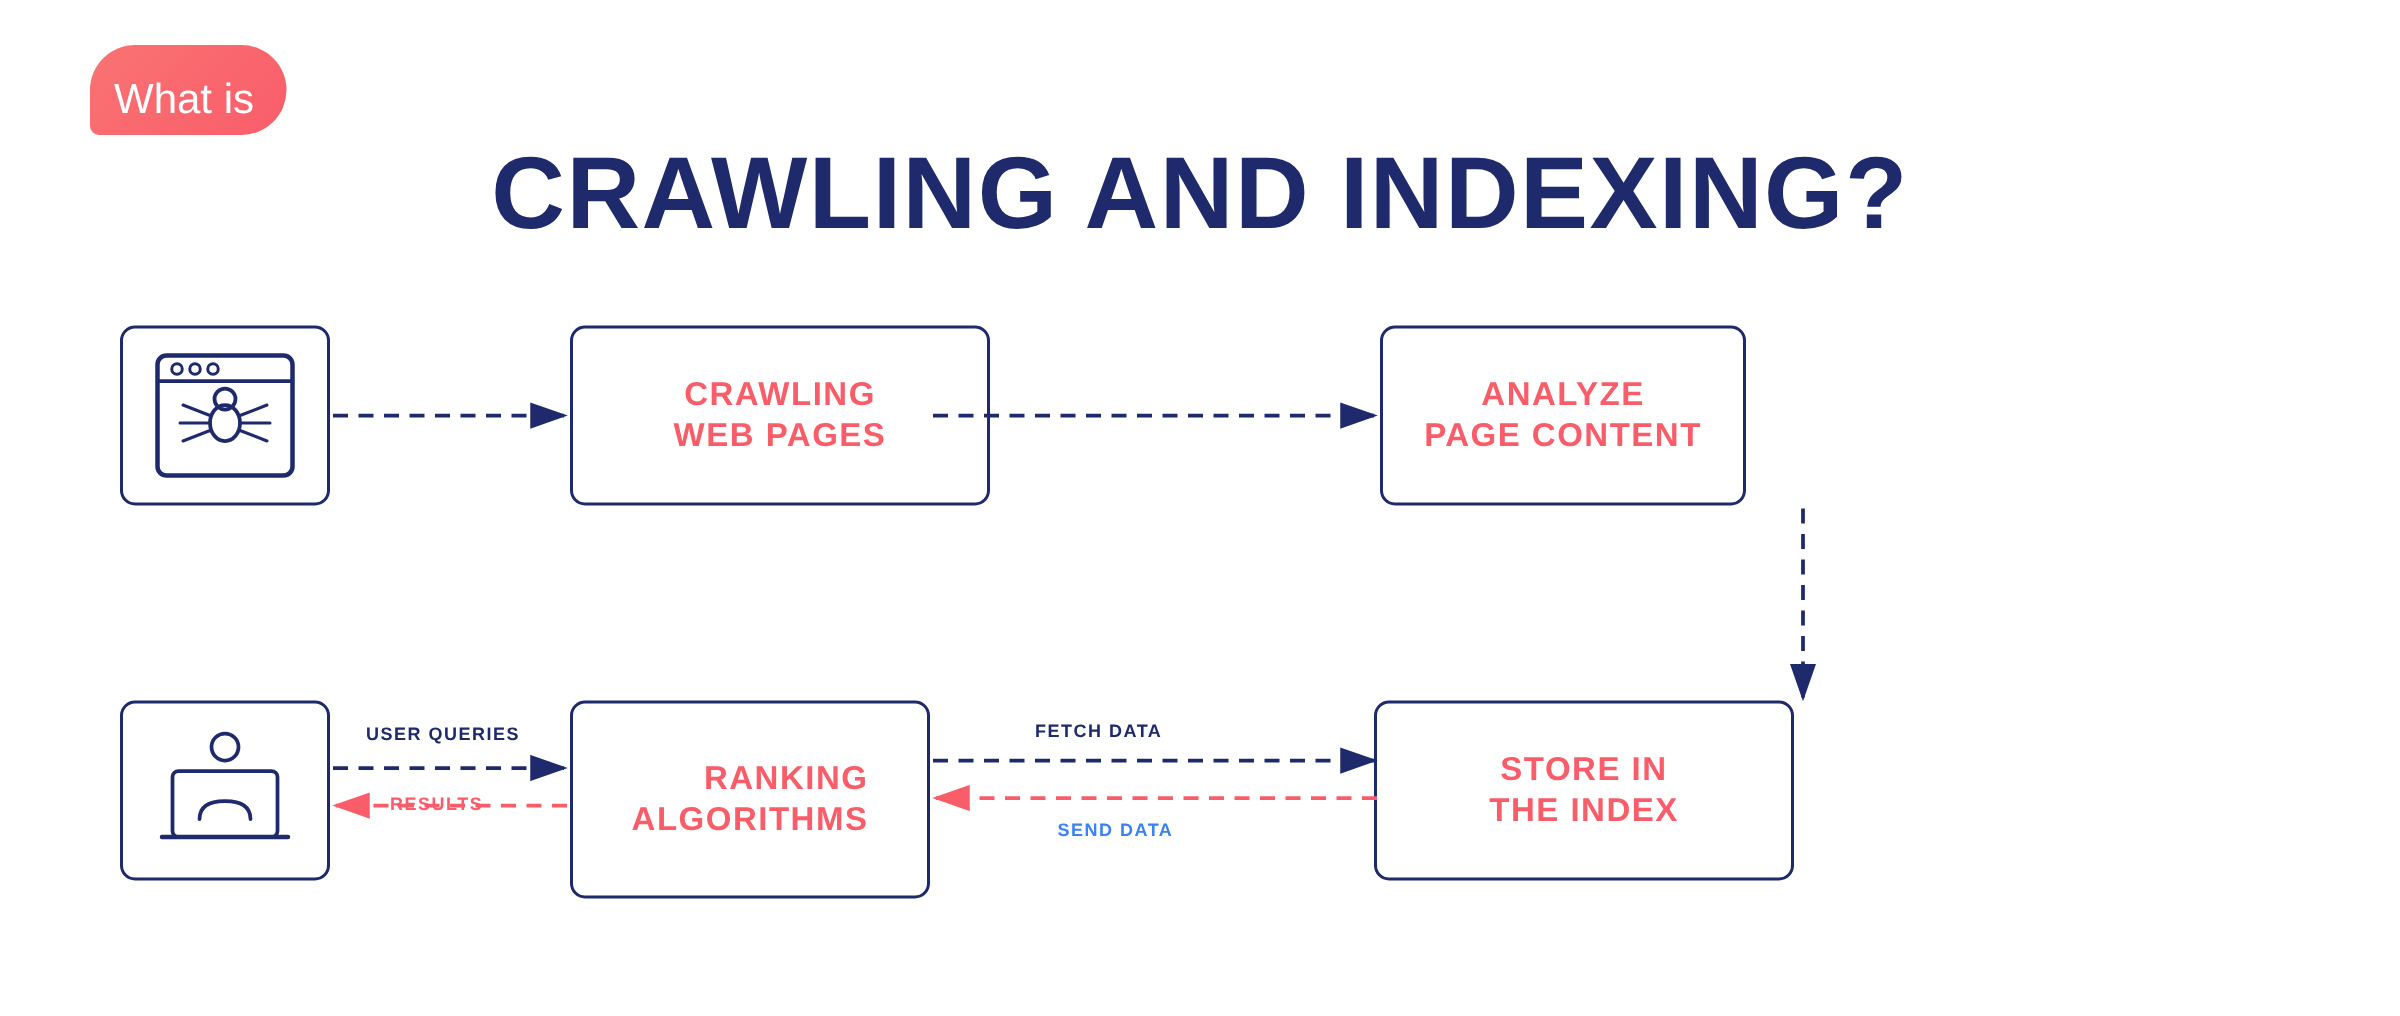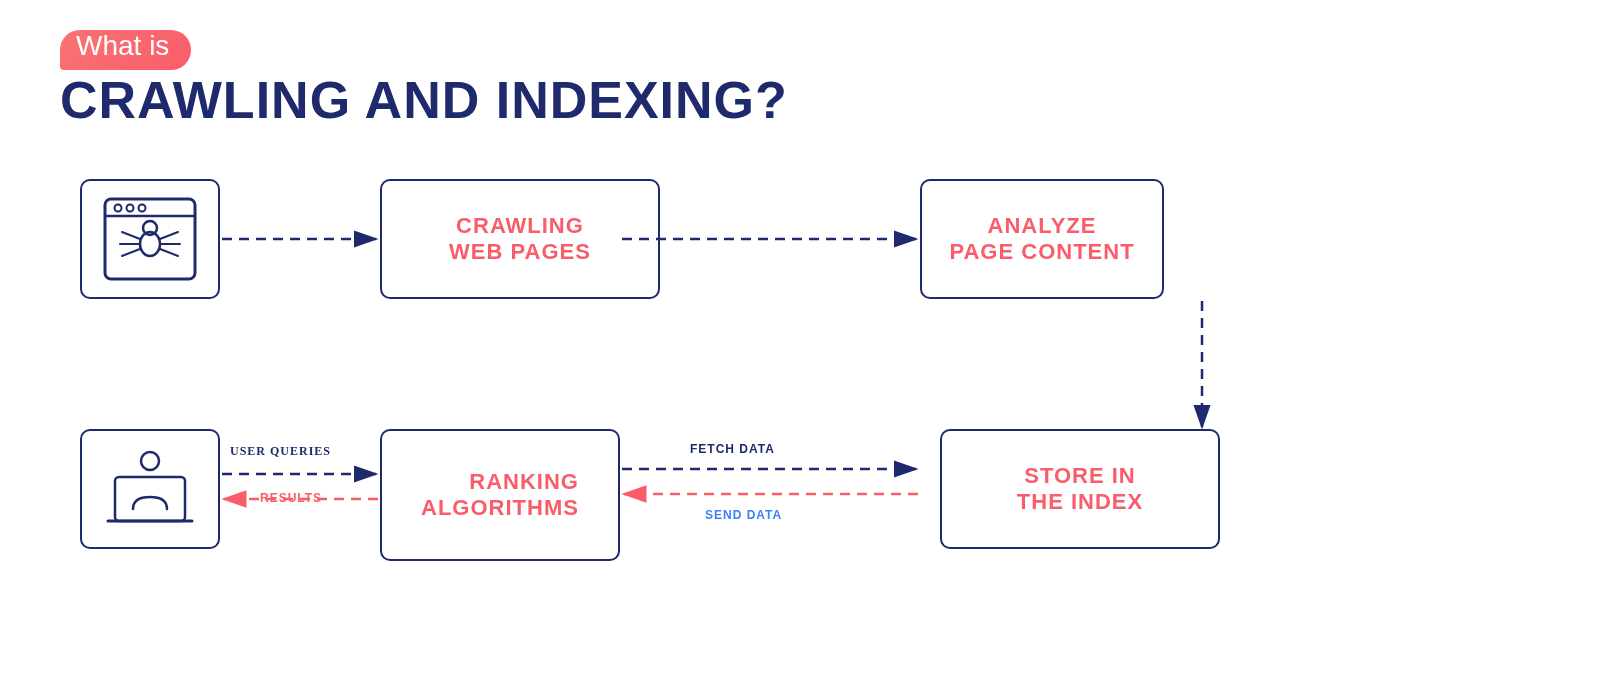--- a/index.html
+++ b/index.html
@@ -25,31 +25,32 @@
     .header-section {
       margin-bottom: 30px;
     }
 
     .what-is-badge {
       display: inline-block;
       background: linear-gradient(135deg, #f97373 0%, #f95d6a 100%);
       color: #ffffff;
       font-size: 28px;
       font-weight: 400;
-      padding: 0 22px 8px 16px;
+      padding: 20px 22px 8px 16px;
       border-radius: 40px 40px 40px 8px;
       margin-bottom: 2px;
     }
 
     .main-title {
-      font-size: 52px;
+      font-size: 68px;
       font-weight: 900;
       color: #1e2a6b;
       line-height: 1.1;
       letter-spacing: 1px;
+      text-align: center;
     }
 
     
     .diagram {
       position: relative;
       width: 100%;
       height: 480px;
     }
 
     
@@ -117,21 +118,21 @@
 
     .box-ranking {
       left: 320px;
       top: 270px;
       width: 240px;
       height: 132px;
       text-align: right;
     }
 
     .box-store {
-      left: 880px;
+      left: 856px;
       top: 270px;
       width: 280px;
       height: 120px;
     }
 
     .box-label {
       font-size: 22px;
       font-weight: 900;
       color: #f95d6a;
       line-height: 1.2;
@@ -240,21 +241,21 @@
       <defs>
         <marker id="arrowhead-navy" markerWidth="10" markerHeight="7" refX="9" refY="3.5" orient="auto">
           <polygon points="0 0, 10 3.5, 0 7" fill="#1e2a6b"></polygon>
         </marker>
         <marker id="arrowhead-red" markerWidth="10" markerHeight="7" refX="9" refY="3.5" orient="auto">
           <polygon points="0 0, 10 3.5, 0 7" fill="#f95d6a"></polygon>
         </marker>
       </defs>
     </svg>
 
-    <div class="arrow-label" style="left:170px; top:285px;font-family:Liberation Serif, serif;">USER QUERIES</div>
+    <div class="arrow-label" style="left:184px; top:285px;">USER QUERIES</div>
 
     <div class="arrow-label" style="left:200px; top:332px; color:#f95d6a;">RESULTS</div>
 
     <div class="arrow-label" style="left:630px; top:283px;">FETCH DATA</div>
 
     <div class="arrow-label" style="left:645px; top:349px; color:#3b82f6;">SEND DATA</div>
 
   </div>
 </div>
 

